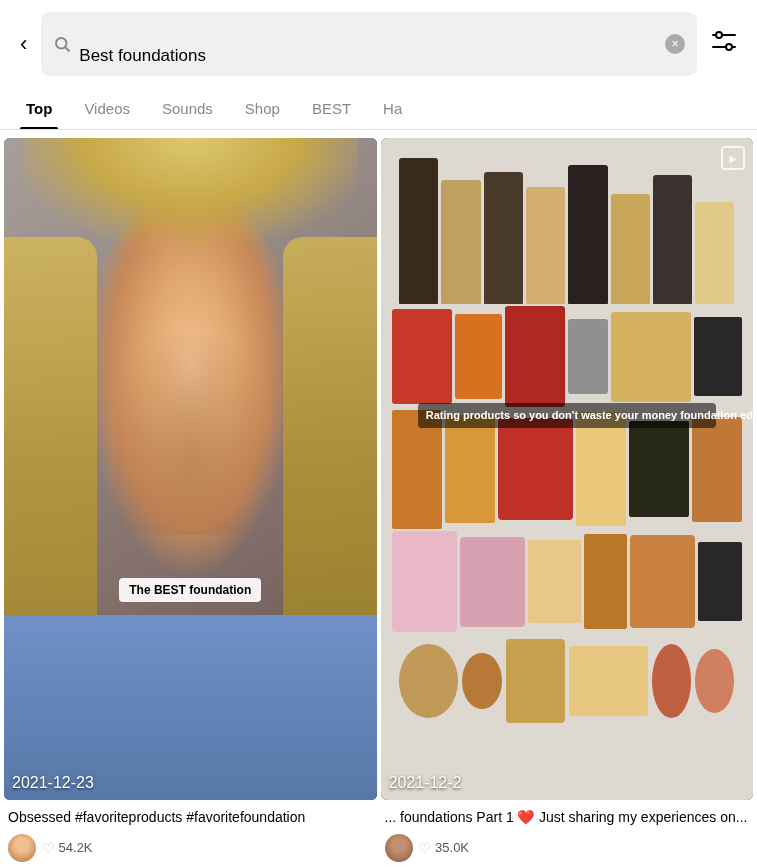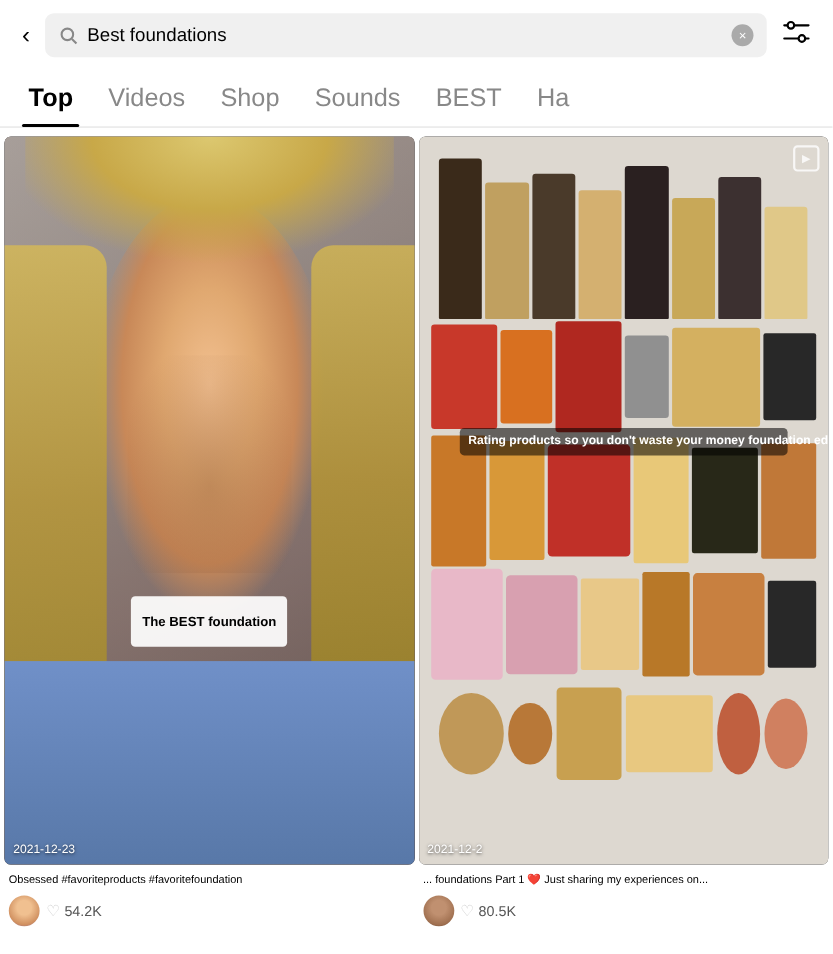--- a/index.html
+++ b/index.html
@@ -39,20 +39,21 @@
       flex-shrink: 0;
       color: #888;
     }
     .search-input {
       border: none;
       background: transparent;
       font-size: 17px;
       color: #000;
       flex: 1;
       outline: none;
+      margin-top: 24px;
     }
     .clear-btn {
       width: 20px;
       height: 20px;
       background: #aaa;
       border-radius: 50%;
       display: flex;
       align-items: center;
       justify-content: center;
       cursor: pointer;
@@ -72,21 +73,21 @@
     .tabs {
       display: flex;
       border-bottom: 1px solid #e0e0e0;
       padding: 0 10px;
       overflow-x: auto;
       scrollbar-width: none;
     }
     .tabs::-webkit-scrollbar { display: none; }
     .tab {
       padding: 12px 16px;
-      font-size: 23px;
+      font-size: 15px;
       color: #888;
       cursor: pointer;
       white-space: nowrap;
       position: relative;
       font-weight: 400;
     }
     .tab.active {
       color: #000;
       font-weight: 700;
     }
@@ -123,35 +124,35 @@
       border-radius: 6px;
       overflow: hidden;
       background: #333;
     }
 
     .timestamp {
       position: absolute;
       bottom: 8px;
       left: 8px;
       color: #fff;
-      font-size: 11px;
+      font-size: 16px;
       font-weight: 500;
       text-shadow: 0 1px 3px rgba(0,0,0,0.7);
     }
 
     .video-label {
       position: absolute;
       bottom: 30%;
       left: 50%;
       transform: translateX(-50%);
       background: rgba(255,255,255,0.92);
       color: #000;
       font-size: 12px;
       font-weight: 600;
-      padding: 16px 10px;
+      padding: 5px 10px;
       border-radius: 4px;
       white-space: nowrap;
       text-align: center;
     }
 
     .rating-label {
       position: absolute;
       top: 40%;
       left: 50%;
       transform: translateX(-50%);
@@ -183,21 +184,21 @@
       content: '▶';
       color: rgba(255,255,255,0.8);
       font-size: 10px;
     }
 
     
     .card-info {
       padding: 8px 4px 4px 4px;
     }
     .card-description {
-      font-size: 10px;
+      font-size: 14px;
       color: #000;
       line-height: 1.4;
       margin-bottom: 6px;
     }
     .card-description strong {
       font-weight: 400;
     }
     .card-meta {
       display: flex;
       align-items: center;
@@ -261,24 +262,24 @@
 </div>
 
 <div class="tabs">
   <div class="tab active">
     <span>Top</span>
   </div>
   <div class="tab">
     <span>Videos</span>
   </div>
   <div class="tab">
+    <span>Sounds</span>
+  </div>
+  <div class="tab">
     <span>Shop</span>
-  </div>
-  <div class="tab">
-    <span>Sounds</span>
   </div>
   <div class="tab">
     <span>BEST</span>
   </div>
   <div class="tab">
     <span>Ha</span>
   </div>
 </div>
 
 <div class="video-grid">
@@ -384,19 +385,19 @@
       </div>
     </div>
     <div class="card-info">
       <div class="card-description">
         <span>... <strong>foundations</strong> Part 1 ❤️ Just sharing my experiences on...</span>
       </div>
       <div class="card-meta">
         <div class="avatar avatar-right"></div>
         <div class="likes">
           <span class="heart-icon">♡</span>
-          <span>80.5K</span>
+          <span>35.0K</span>
         </div>
       </div>
     </div>
   </div>
 
 </div>
 
 </body></html>

